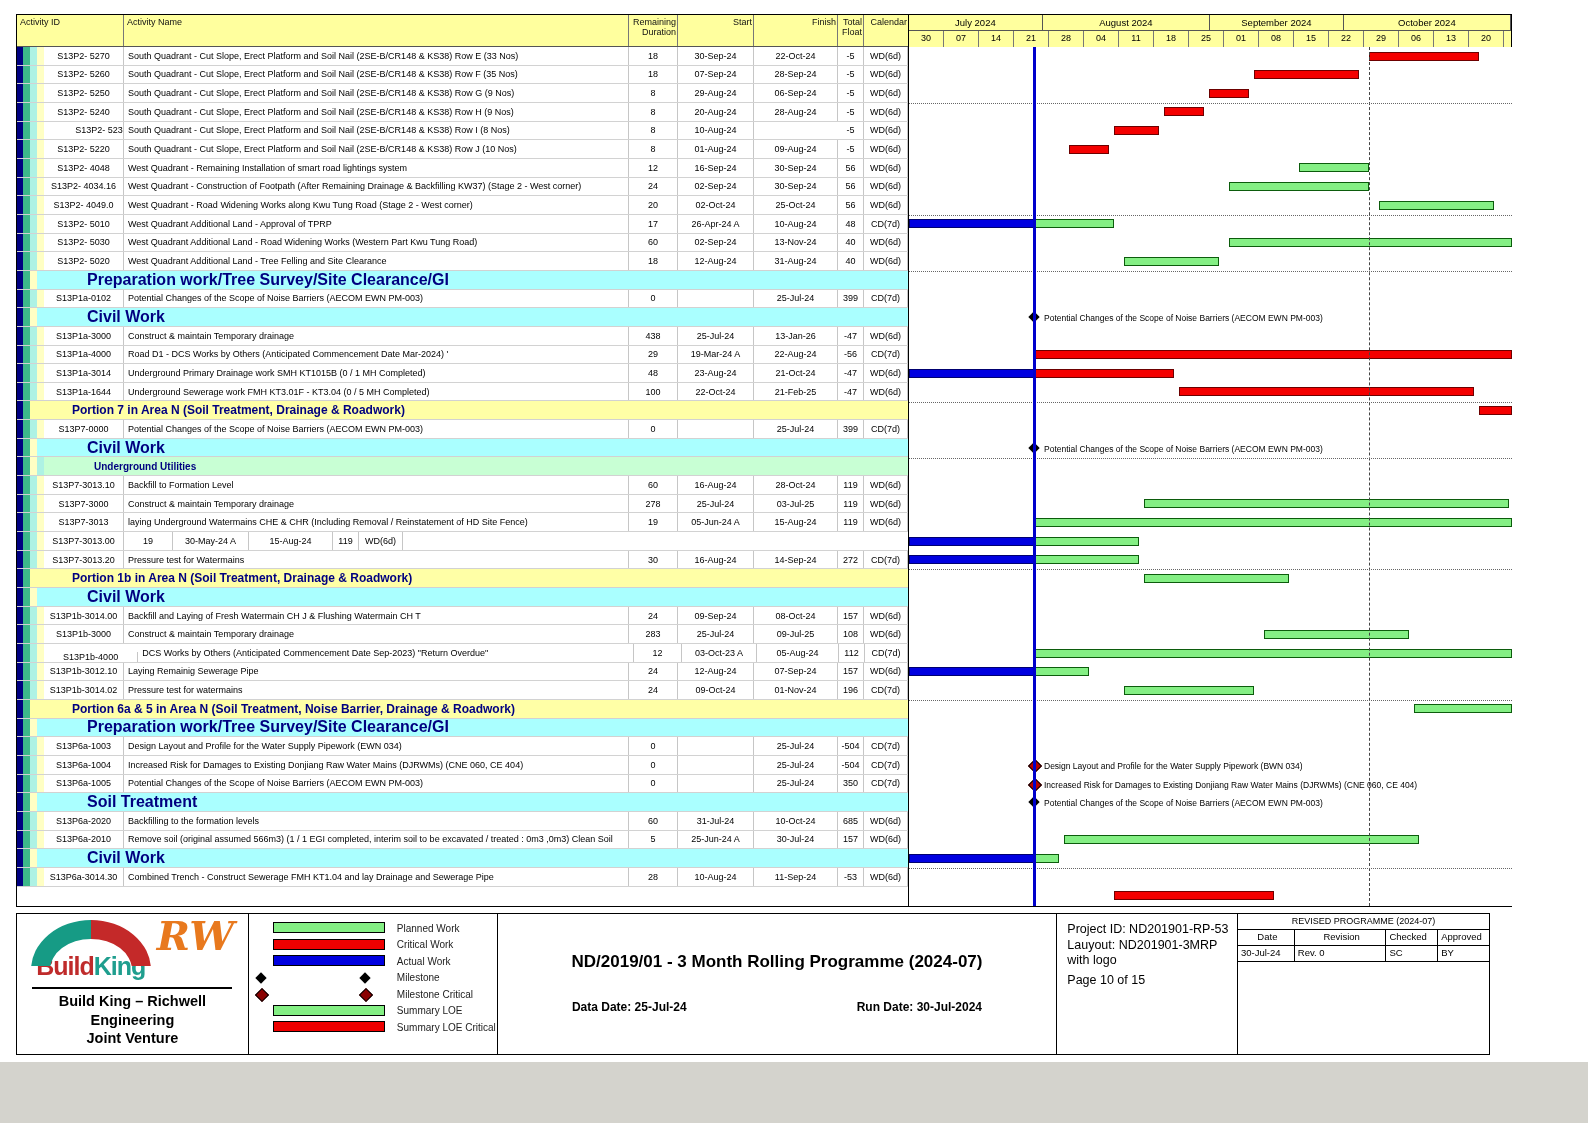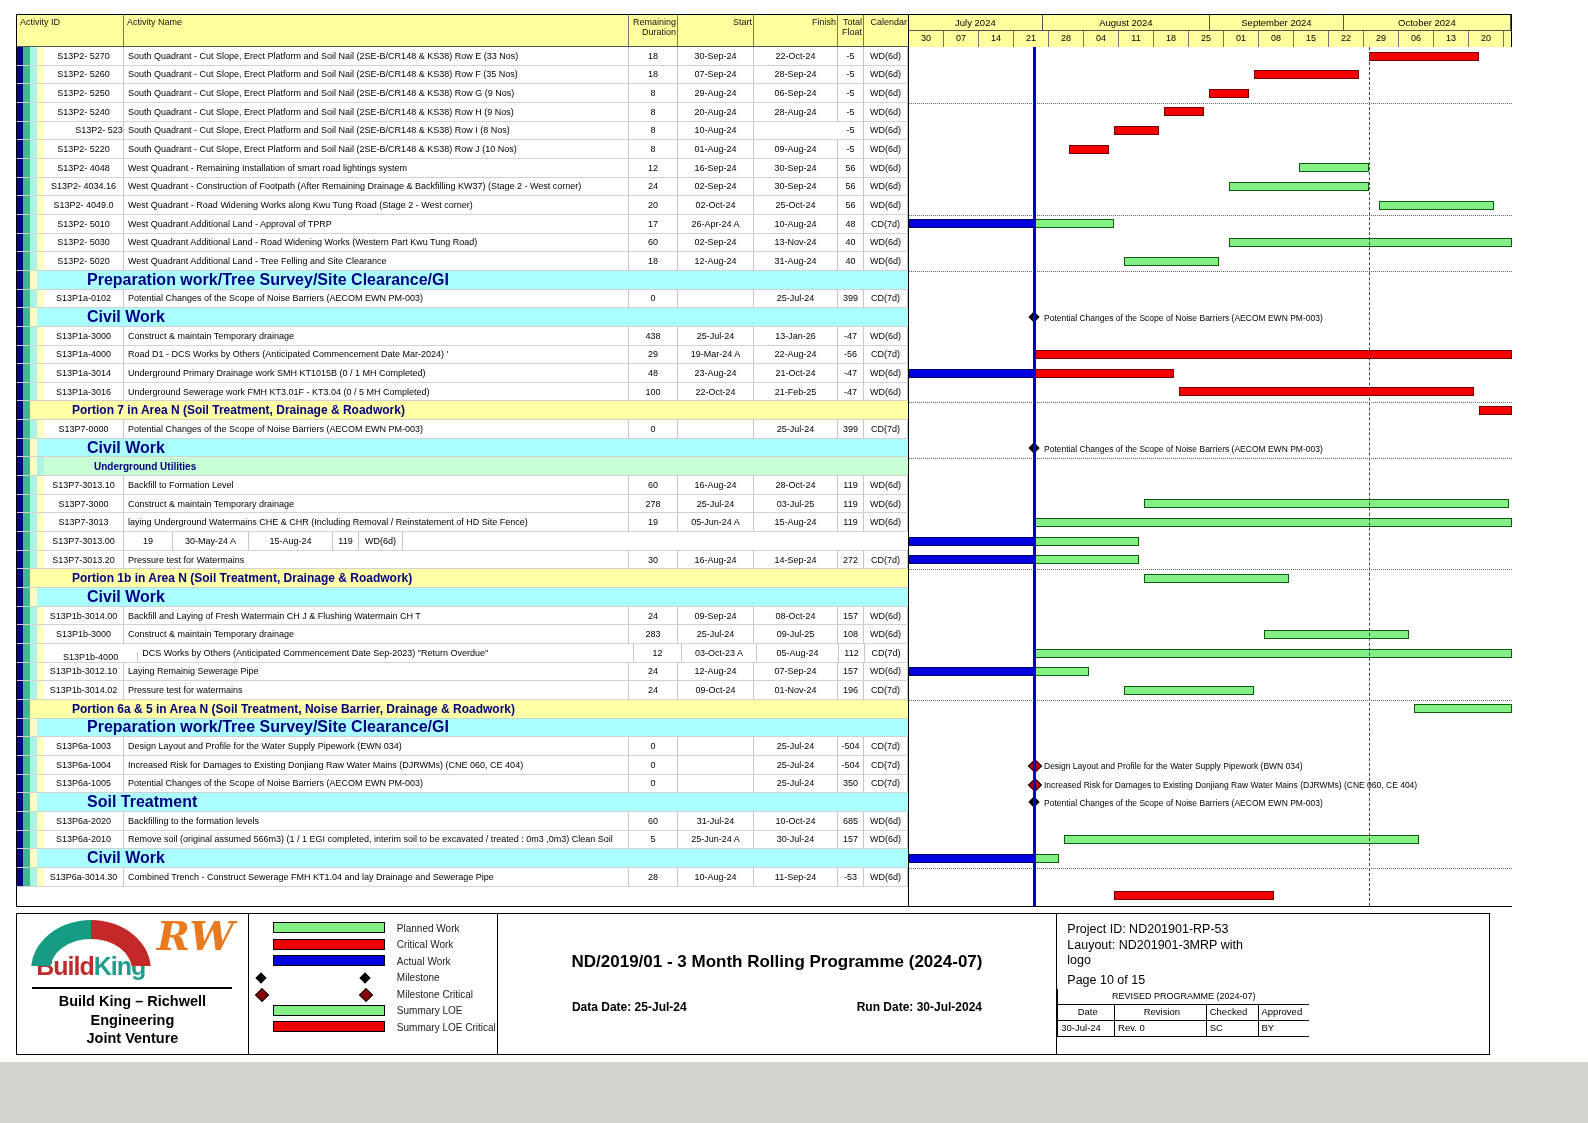--- a/index.html
+++ b/index.html
@@ -40,21 +40,21 @@
   .mslabel{position:absolute;top:5px;font-size:8.5px;color:#000;white-space:nowrap;}
   .ddline{position:absolute;width:3px;background:#0000cc;z-index:6;}
   .dashv{position:absolute;width:0;border-left:1px dashed #444;z-index:1;}
   .doth{position:absolute;left:0;width:603px;border-top:1px dotted #666;z-index:1;}
   
   .tblock{position:absolute;left:16px;top:913px;width:1474px;height:142px;border:1px solid #000;box-sizing:border-box;display:flex;background:#fff;}
   .box{box-sizing:border-box;border-right:1px solid #000;position:relative;overflow:hidden;}
   .logo-box{width:232px;display:flex;flex-direction:column;align-items:center;justify-content:center;}
   .legend-box{width:249px;padding:6px 0 0 8px;}
   .title-box{width:560px;text-align:center;}
-  .info-box{width:432px;border-right:none;display:flex;flex-direction:column;}
+  .info-box{width:432px;border-right:none;display:flex;}
   .leg-row{display:flex;align-items:center;height:16.5px;}
   .leg-sw{position:relative;width:128px;height:12px;flex:none;}
   .leg-bar{position:absolute;left:16px;top:0;width:112px;height:11px;border:1px solid #000;box-sizing:border-box;}
   .lb-g{background:#84ef84;} .lb-r{background:#ee0000;} .lb-b{background:#0000e0;}
   .dia{position:absolute;top:2px;width:8px;height:8px;transform:rotate(45deg);background:#000;}
   .dia.crit{background:#8b0000;border:1px solid #000;}
   .leg-lab{font-size:10px;color:#222;margin-left:12px;}
   .big-title{font-size:17px;font-weight:bold;color:#000;margin-top:38px;}
   .dates-line{display:flex;justify-content:center;gap:170px;margin-top:28px;font-size:12px;font-weight:bold;color:#000;}
   .info-left{width:180px;padding:8px 0 0 10px;font-size:12.5px;color:#000;line-height:1.25;}
@@ -343,21 +343,21 @@
           <div class="cell " style="width: 76px;">23-Aug-24</div>
           <div class="cell " style="width: 84px;">21-Oct-24</div>
           <div class="cell " style="width: 26px;">-47</div>
           <div class="cell " style="width: 44px;">WD(6d)</div>
         </div>
         <div class="trow">
           <div class="stp s-navy"></div>
           <div class="stp s-green"></div>
           <div class="stp s-cyan"></div>
           <div class="stp s-yell"></div>
-          <div class="cell " style="width: 80px;">S13P1a-3016</div>
+          <div class="cell " style="width: 80px;">S13P1a-1644</div>
           <div class="cell nm" style="width: 505px;">Underground Sewerage work FMH KT3.01F - KT3.04 (0 / 5 MH Completed)</div>
           <div class="cell " style="width: 49px;">100</div>
           <div class="cell " style="width: 76px;">22-Oct-24</div>
           <div class="cell " style="width: 84px;">21-Feb-25</div>
           <div class="cell " style="width: 26px;">-47</div>
           <div class="cell " style="width: 44px;">WD(6d)</div>
         </div>
         <div class="trow prow">
           <div class="stp s-navy"></div>
           <div class="stp s-green"></div>

